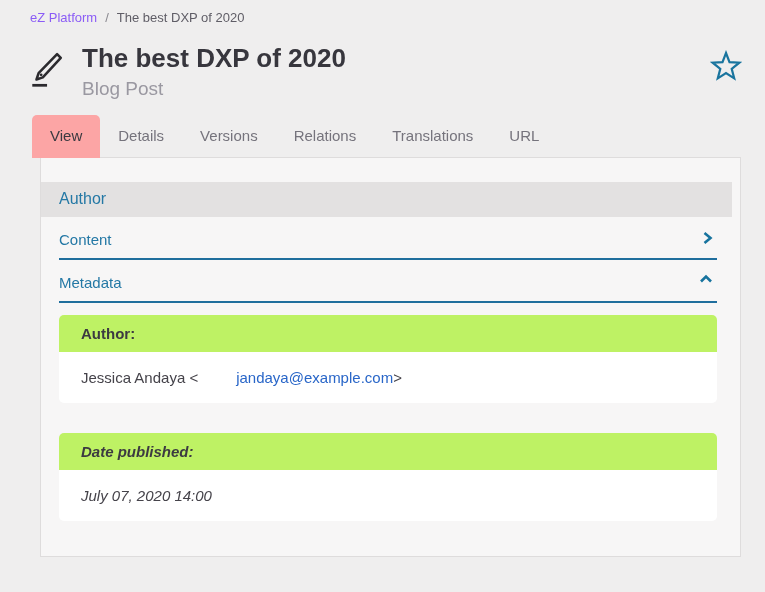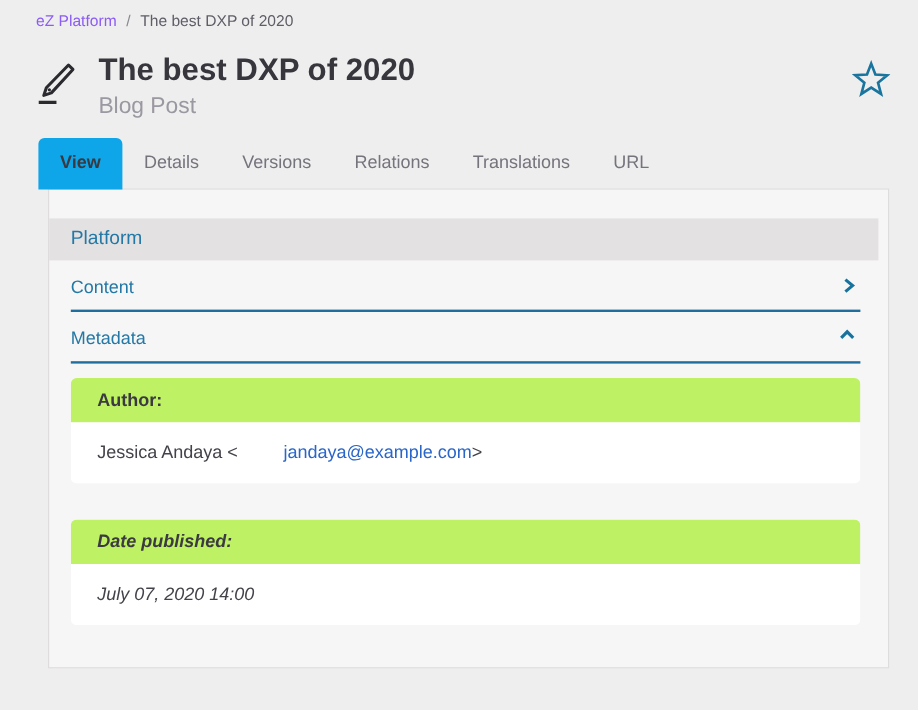--- a/index.html
+++ b/index.html
@@ -20,23 +20,23 @@
   .title-icon { margin-top:5px; flex:0 0 auto; }
   .title-block { margin-left:17px; flex:1 1 auto; }
   .page-title { font-size:26px; font-weight:bold; color:#37363d; line-height:1.15; }
   .page-subtitle { font-size:19px; color:#9a98a1; margin-top:4px; }
   .star-btn { background:none; border:none; padding:0; margin-top:6px; cursor:pointer; flex:0 0 auto; }
 
   
   .tabs { display:flex; margin:15px 0 0 32px; }
   .tab { padding:12px 18px 13px; font-size:15px; color:#75737c; cursor:pointer; white-space:nowrap; }
   .tab.active {
-    background:#0ea5e9; color:#3a3940;
+    background:#fca5a5; color:#3a3940;
     border-radius:5px 5px 0 0;
-    position:relative; z-index:2; margin-bottom:-1px;font-weight:bold;
+    position:relative; z-index:2; margin-bottom:-1px;
   }
 
   
   .panel {
     margin:0 24px 0 40px;
     height:400px;
     background:#f7f6f6;
     border:1px solid #dedcdc;
   }
   .preview-bar {
@@ -98,21 +98,21 @@
   <div class="tab active">View</div>
   <div class="tab">Details</div>
   <div class="tab">Versions</div>
   <div class="tab">Relations</div>
   <div class="tab">Translations</div>
   <div class="tab">URL</div>
 </div>
 
 <section class="panel">
   <div class="preview-bar">
-    <span>Platform</span>
+    <span>Author</span>
   </div>
 
   <div class="panel-inner">
 
     <div class="section-header">
       <span>Content</span>
       <span class="chev">
         <svg width="11" height="14" viewBox="0 0 11 14">
           <polyline points="2.5,2 8.5,7 2.5,12" fill="none" stroke="#17739e" stroke-width="2.6"></polyline>
         </svg>

